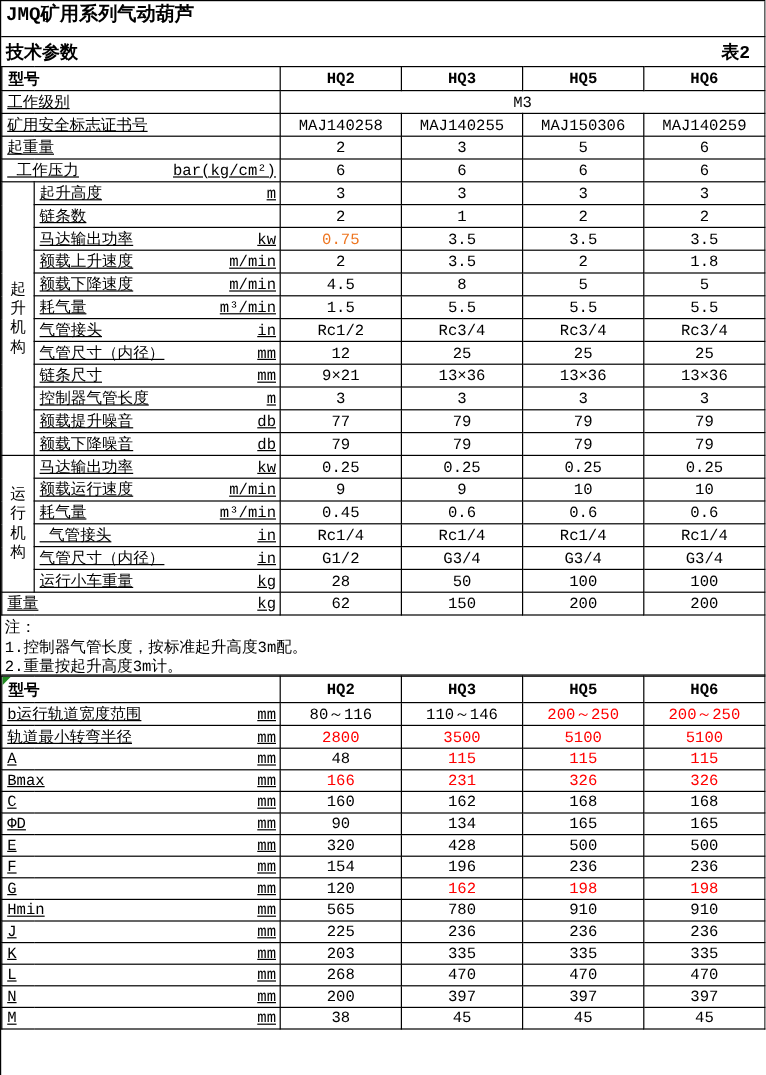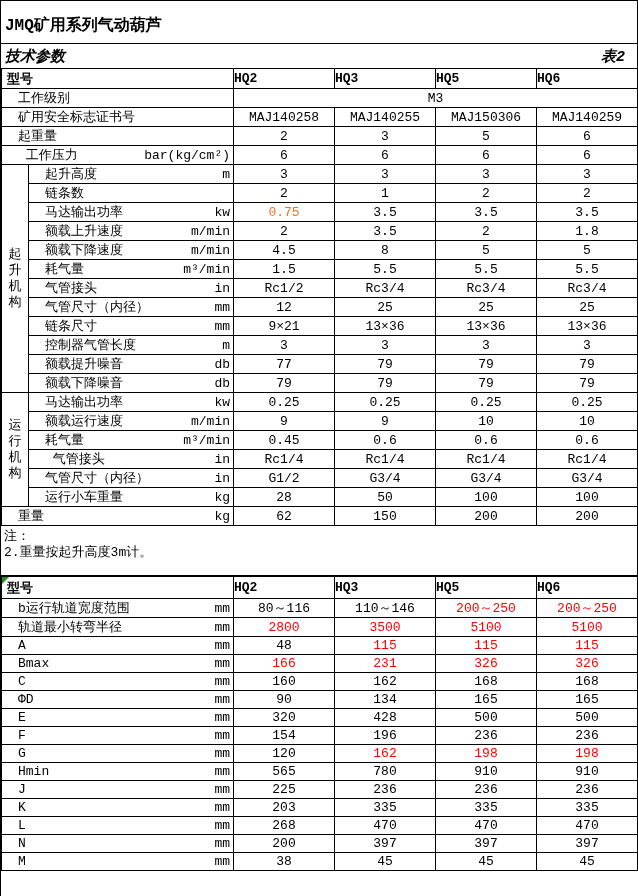--- a/index.html
+++ b/index.html
@@ -18,55 +18,56 @@
     width:638px;height:896px;
     border-left:1px solid #000;
     border-top:1px solid #000;
     background:#fff;
   }
   .block{
     width:637px;
     border-right:1px solid #000;
   }
   .title-row{
-    height:43px;
+    height:30px;
     display:flex;align-items:flex-end;
     padding:0 0 7px 4px;
     border-bottom:1px solid #000;
     font-size:16px;font-weight:bold;
   }
   .section-row{
     height:24px;
     display:flex;align-items:center;justify-content:space-between;
     padding:0 12px 0 4px;
-    font-size:15px;font-weight:bold;font-style:italic;
+    font-size:15px;font-weight:bold;
   }
   .section-row.dims{height:27px;}
   table{
     border-collapse:collapse;
     table-layout:fixed;
     width:636px;
   }
   td{
     border:1px solid #000;
     padding:0;
     font-size:13px;
     overflow:hidden;
     vertical-align:middle;
   }
   .t1 td{height:18.3px;}
   .t1 thead td{height:20px;}
   .t2 td{height:18px;}
   .t2 thead td{height:22px;}
-  td.mh{font-weight:bold;text-align:left;}
+  td.mh{font-weight:bold;text-align:center;}
   td.head-label{font-weight:bold;position:relative;}
   td.head-label .lab-in{padding-left:5px;}
   .lab{
     display:flex;justify-content:space-between;align-items:center;
-    padding:0 3px 0 16px;
+    padding:0 3px 0 4px;
+    text-decoration:underline;
   }
   .lab .nm{white-space:pre;}
   .lab .un{white-space:pre;text-align:right;}
   td.val{text-align:center;}
   td.merged-val{text-align:center;}
   td.grp{
     text-align:center;
     white-space:pre-line;
     line-height:16px;
     font-size:13px;
@@ -397,20 +398,21 @@
           <td class="val">62</td>
           <td class="val">150</td>
           <td class="val">200</td>
           <td class="val">200</td>
         </tr>
       </tbody>
   </table>
 
   <div class="notes block">
     <div>注：</div>
+    <div>1.控制器气管长度，按标准起升高度3m配。</div>
     <div>2.重量按起升高度3m计。</div>
   </div>
 
 
   <table class="t2" id="dims-table">
     <colgroup>
       <col style="width:27px">
         <col style="width:205px">
       <col style="width:101px">
         <col style="width:101px">

